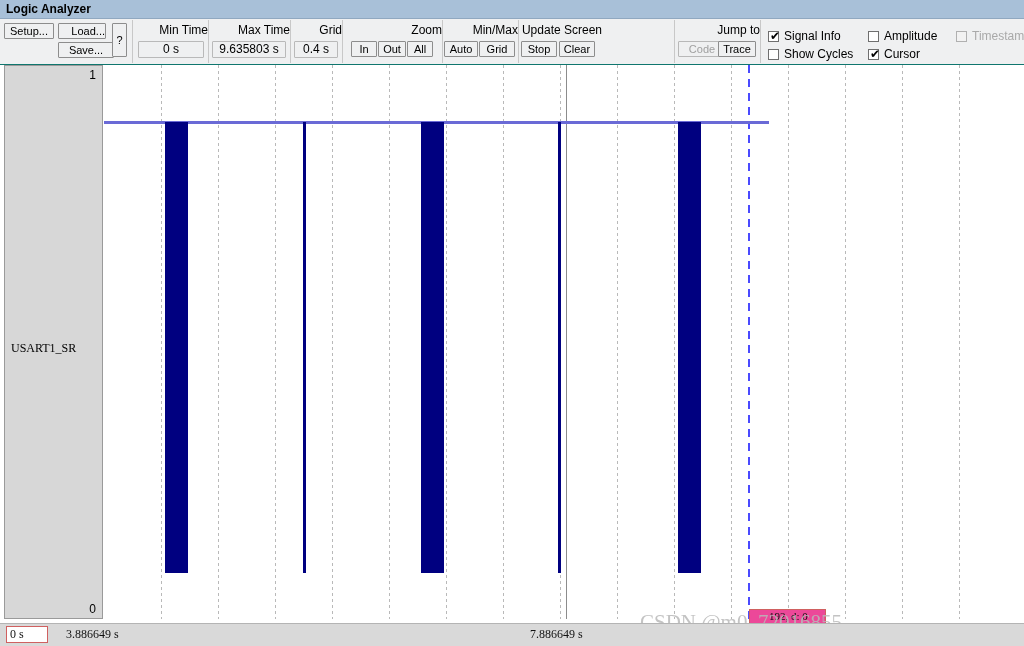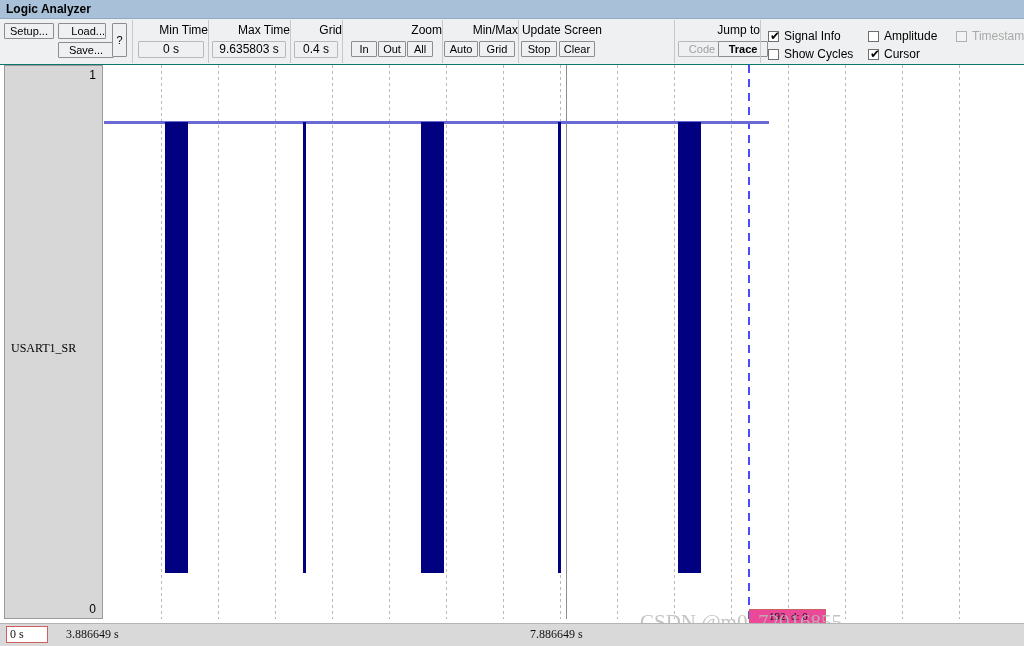--- a/index.html
+++ b/index.html
@@ -209,21 +209,21 @@
     <div class="glabel">Update Screen</div>
     <div class="btn" style="left:3px;top:22px;width:36px;">Stop</div>
     <div class="btn" style="left:41px;top:22px;width:36px;">Clear</div>
   </div>
 
 
   <div class="tgroup" style="left:674px;width:86px;">
     <div class="sep"></div>
     <div class="glabel">Jump to</div>
     <div class="btn disabled" style="left:4px;top:22px;width:48px;">Code</div>
-    <div class="btn" style="left:44px;top:22px;width:50px;font-weight:bold;">Trace</div>
+    <div class="btn" style="left:44px;top:22px;width:38px;">Trace</div>
   </div>
 
   <div class="tgroup" style="left:760px;width:264px;">
     <div class="sep"></div>
 
     <div class="cbrow" style="left:8px;top:12px;">
       <div class="cbox">
           <span class="tick">✔</span>
         </div>
       <div class="cblabel" style="left:16px;top:-2px;">Signal Info</div>

